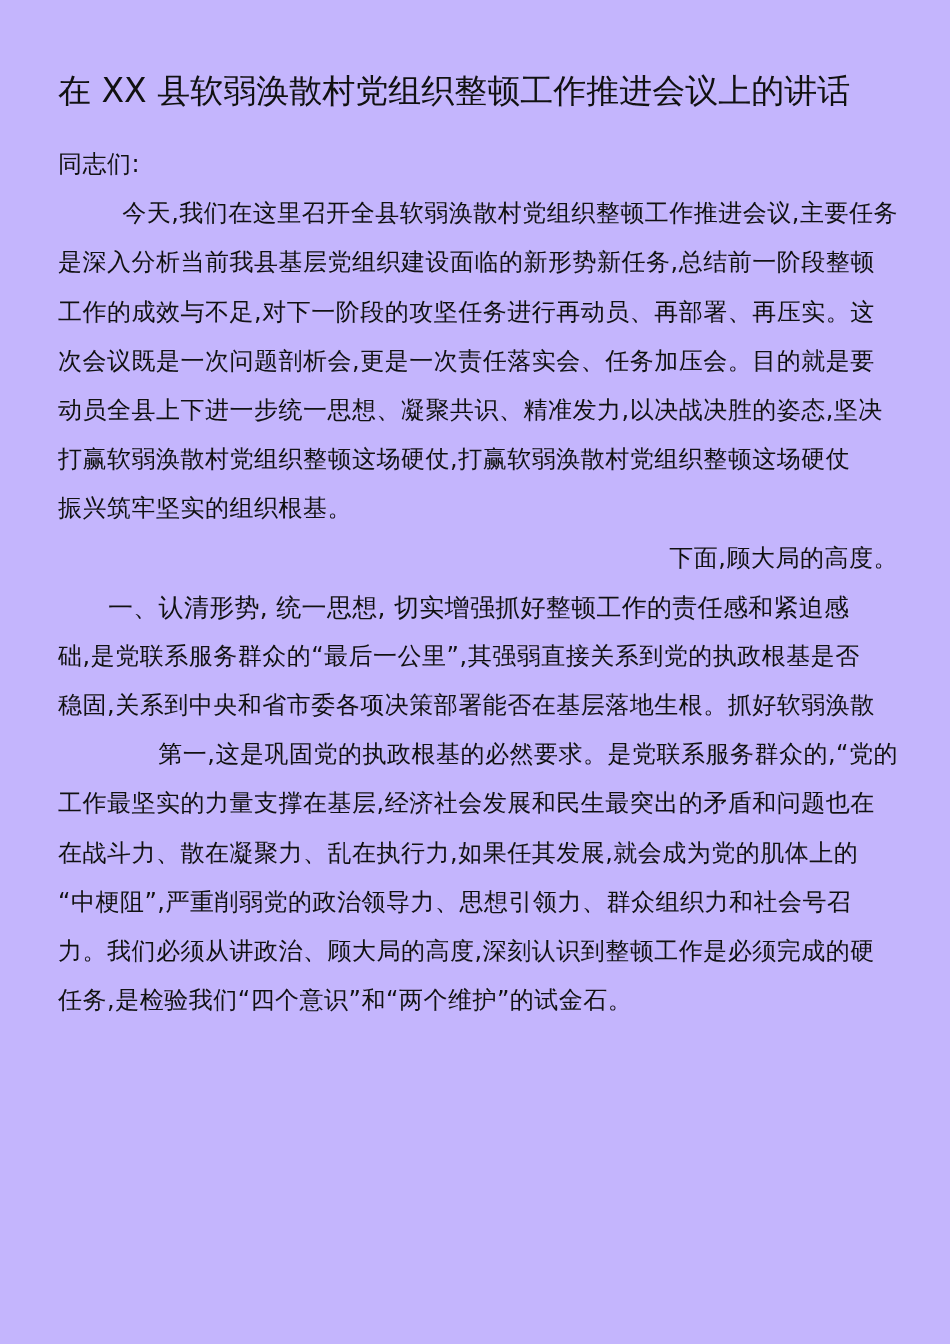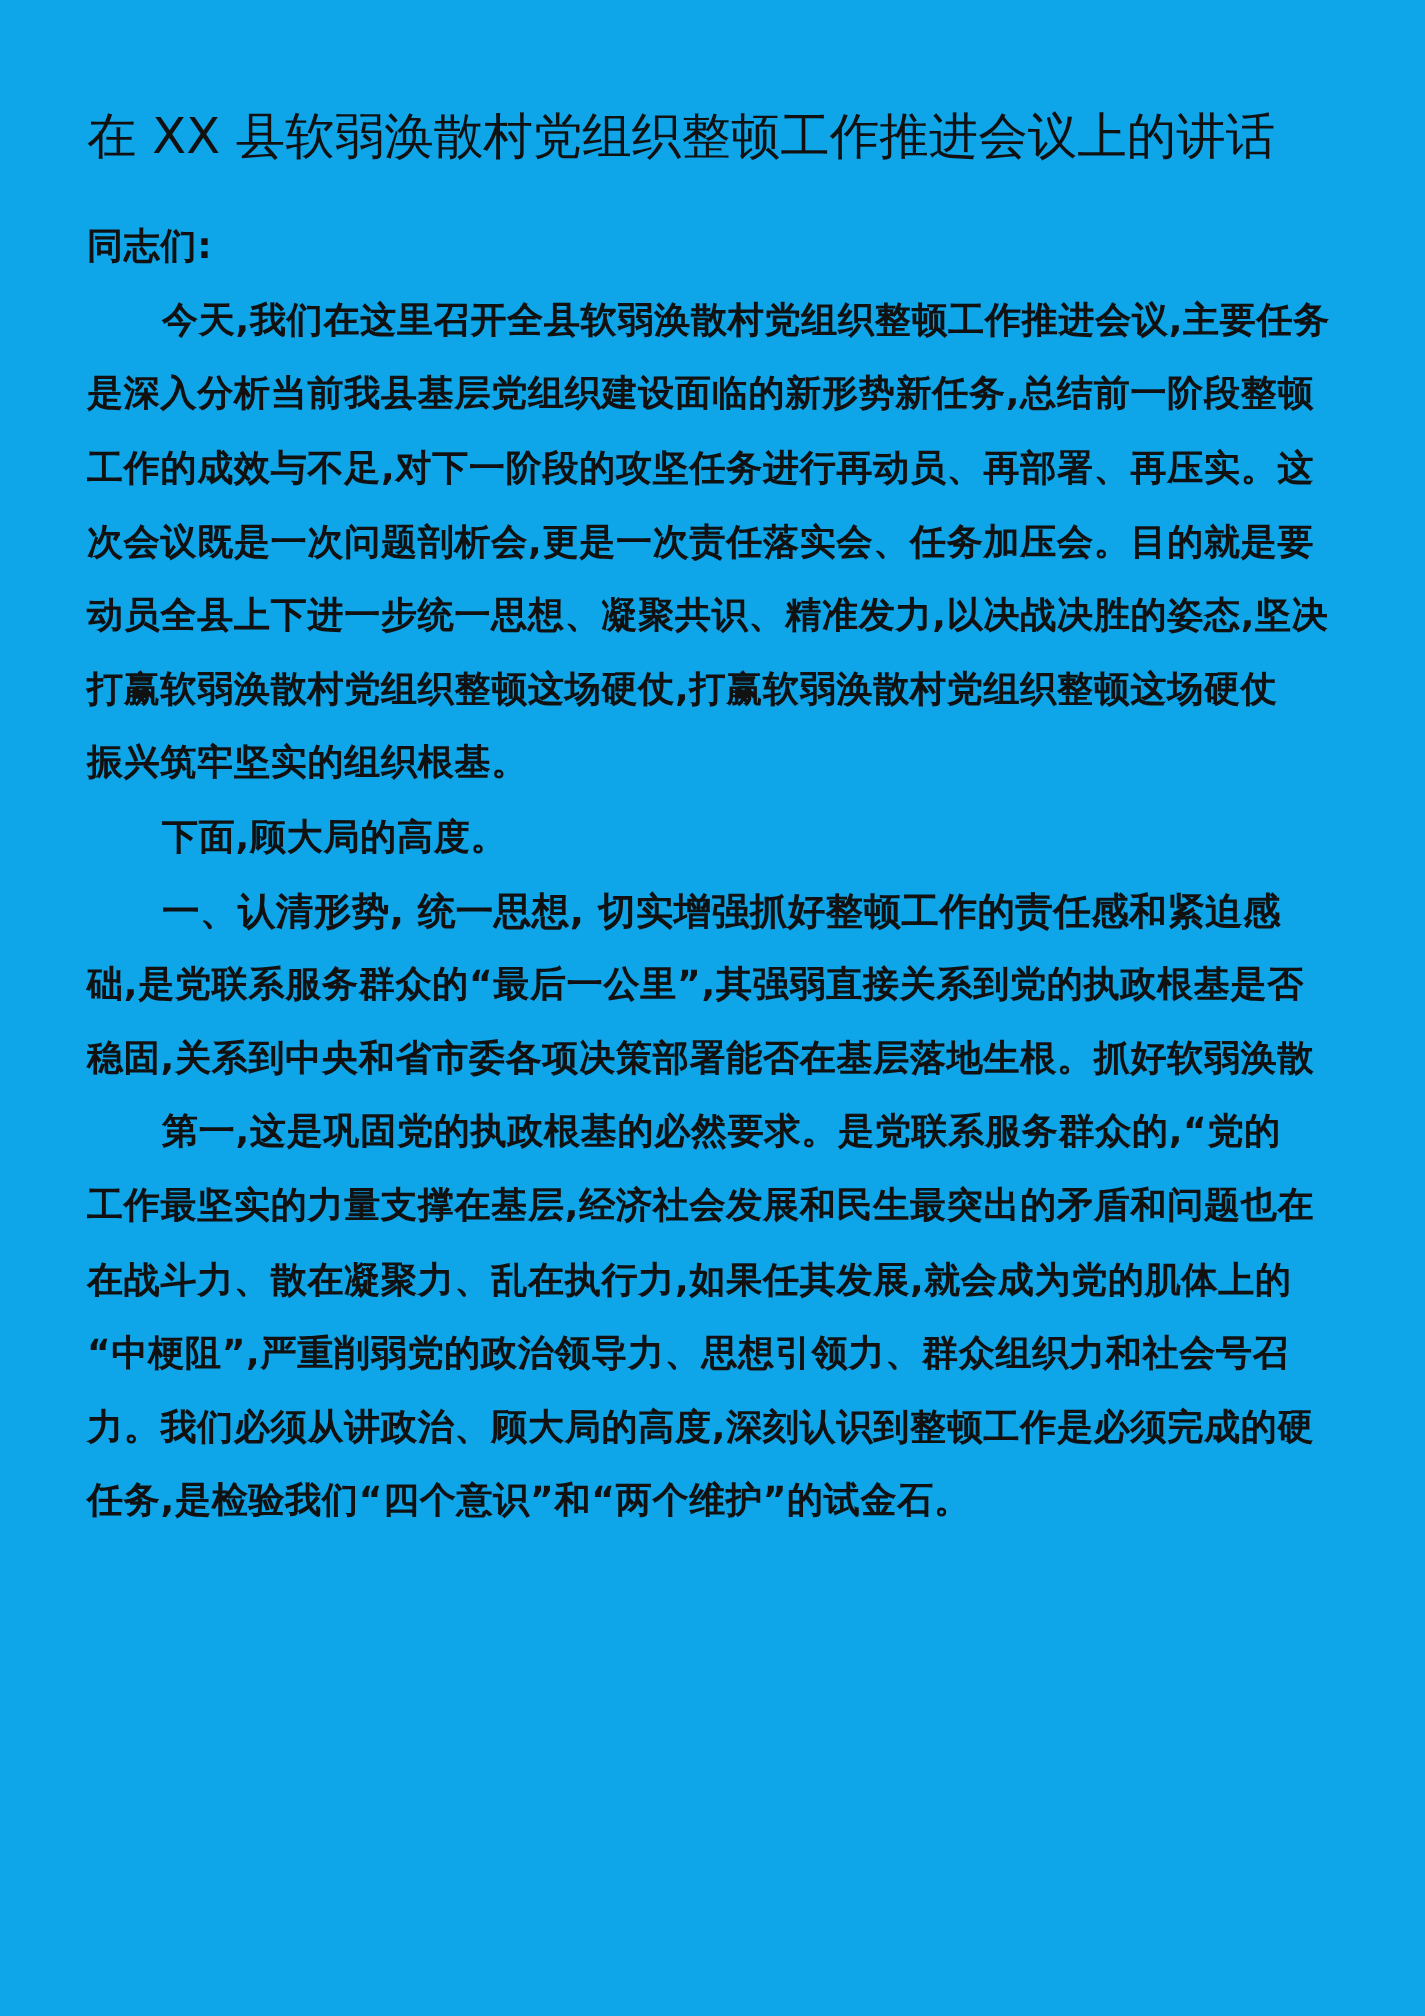--- a/index.html
+++ b/index.html
@@ -14,21 +14,21 @@
       overflow: hidden;
       font-family: "DejaVu Sans", "Liberation Sans", sans-serif;
       color: #111111;
     }
     .page {
       position: absolute;
       left: 0;
       top: 0;
       width: 950px;
       height: 1344px;
-      background: #0ea5e9;
+      background: #c4b5fd;
     }
     .doc-title {
       position: absolute;
       left: 58px;
       top: 70px;
       width: 840px;
       font-size: 33px;
       line-height: 42px;
       white-space: nowrap;
       letter-spacing: 0px;
@@ -43,24 +43,24 @@
       width: 840px;
     }
     .line {
       display: block;
       height: 49.2px;
       line-height: 49.2px;
       font-size: 24px;
       white-space: nowrap;
       letter-spacing: 0.5px;
       color: #111111;
-      font-weight: bold;
     }
     .line.indent {
       padding-left: 50px;
+      text-align: right;
     }
     .line.heading {
       padding-left: 50px;
       font-size: 25px;
       letter-spacing: 0.3px;
     }
   </style>
 </head>
 <body>
 

